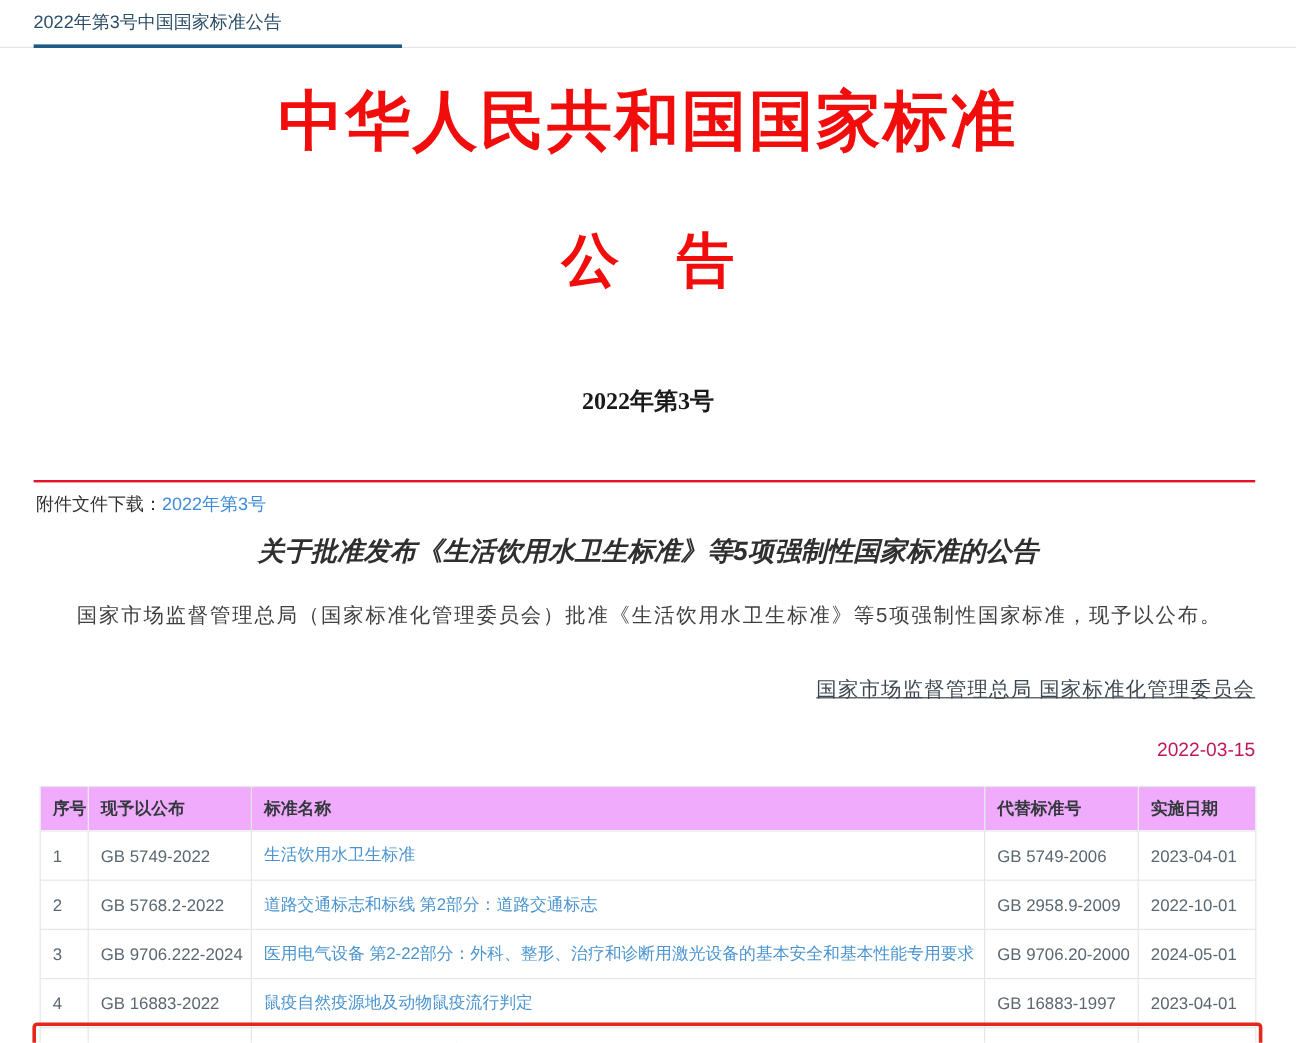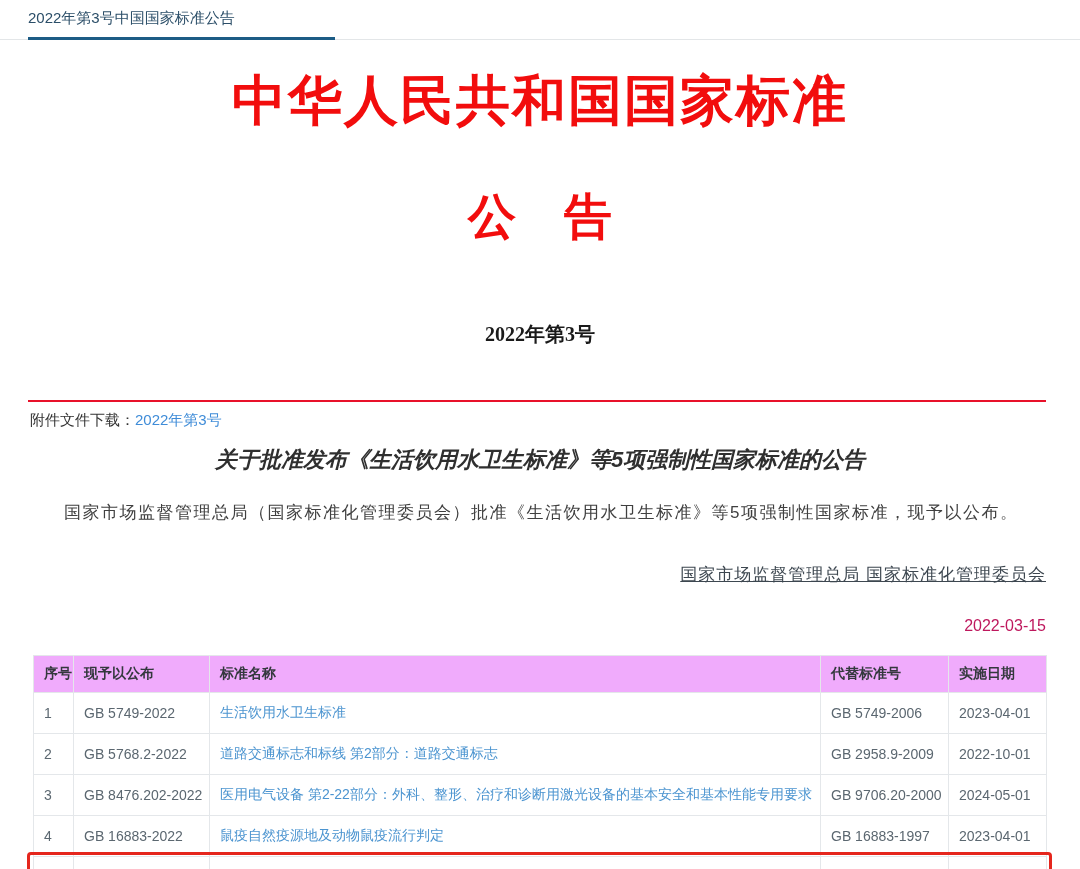--- a/index.html
+++ b/index.html
@@ -204,21 +204,21 @@
         <tr>
           <td>2</td>
           <td>GB 5768.2-2022</td>
           <td><a>道路交通标志和标线 第2部分：道路交通标志</a></td>
           <td>GB 2958.9-2009</td>
           <td>2022-10-01</td>
         </tr>
 
         <tr>
           <td>3</td>
-          <td>GB 8476.202-2022</td>
+          <td>GB 9706.222-2024</td>
           <td><a>医用电气设备 第2-22部分：外科、整形、治疗和诊断用激光设备的基本安全和基本性能专用要求</a></td>
           <td>GB 9706.20-2000</td>
           <td>2024-05-01</td>
         </tr>
 
         <tr>
           <td>4</td>
           <td>GB 16883-2022</td>
           <td><a>鼠疫自然疫源地及动物鼠疫流行判定</a></td>
           <td>GB 16883-1997</td>

